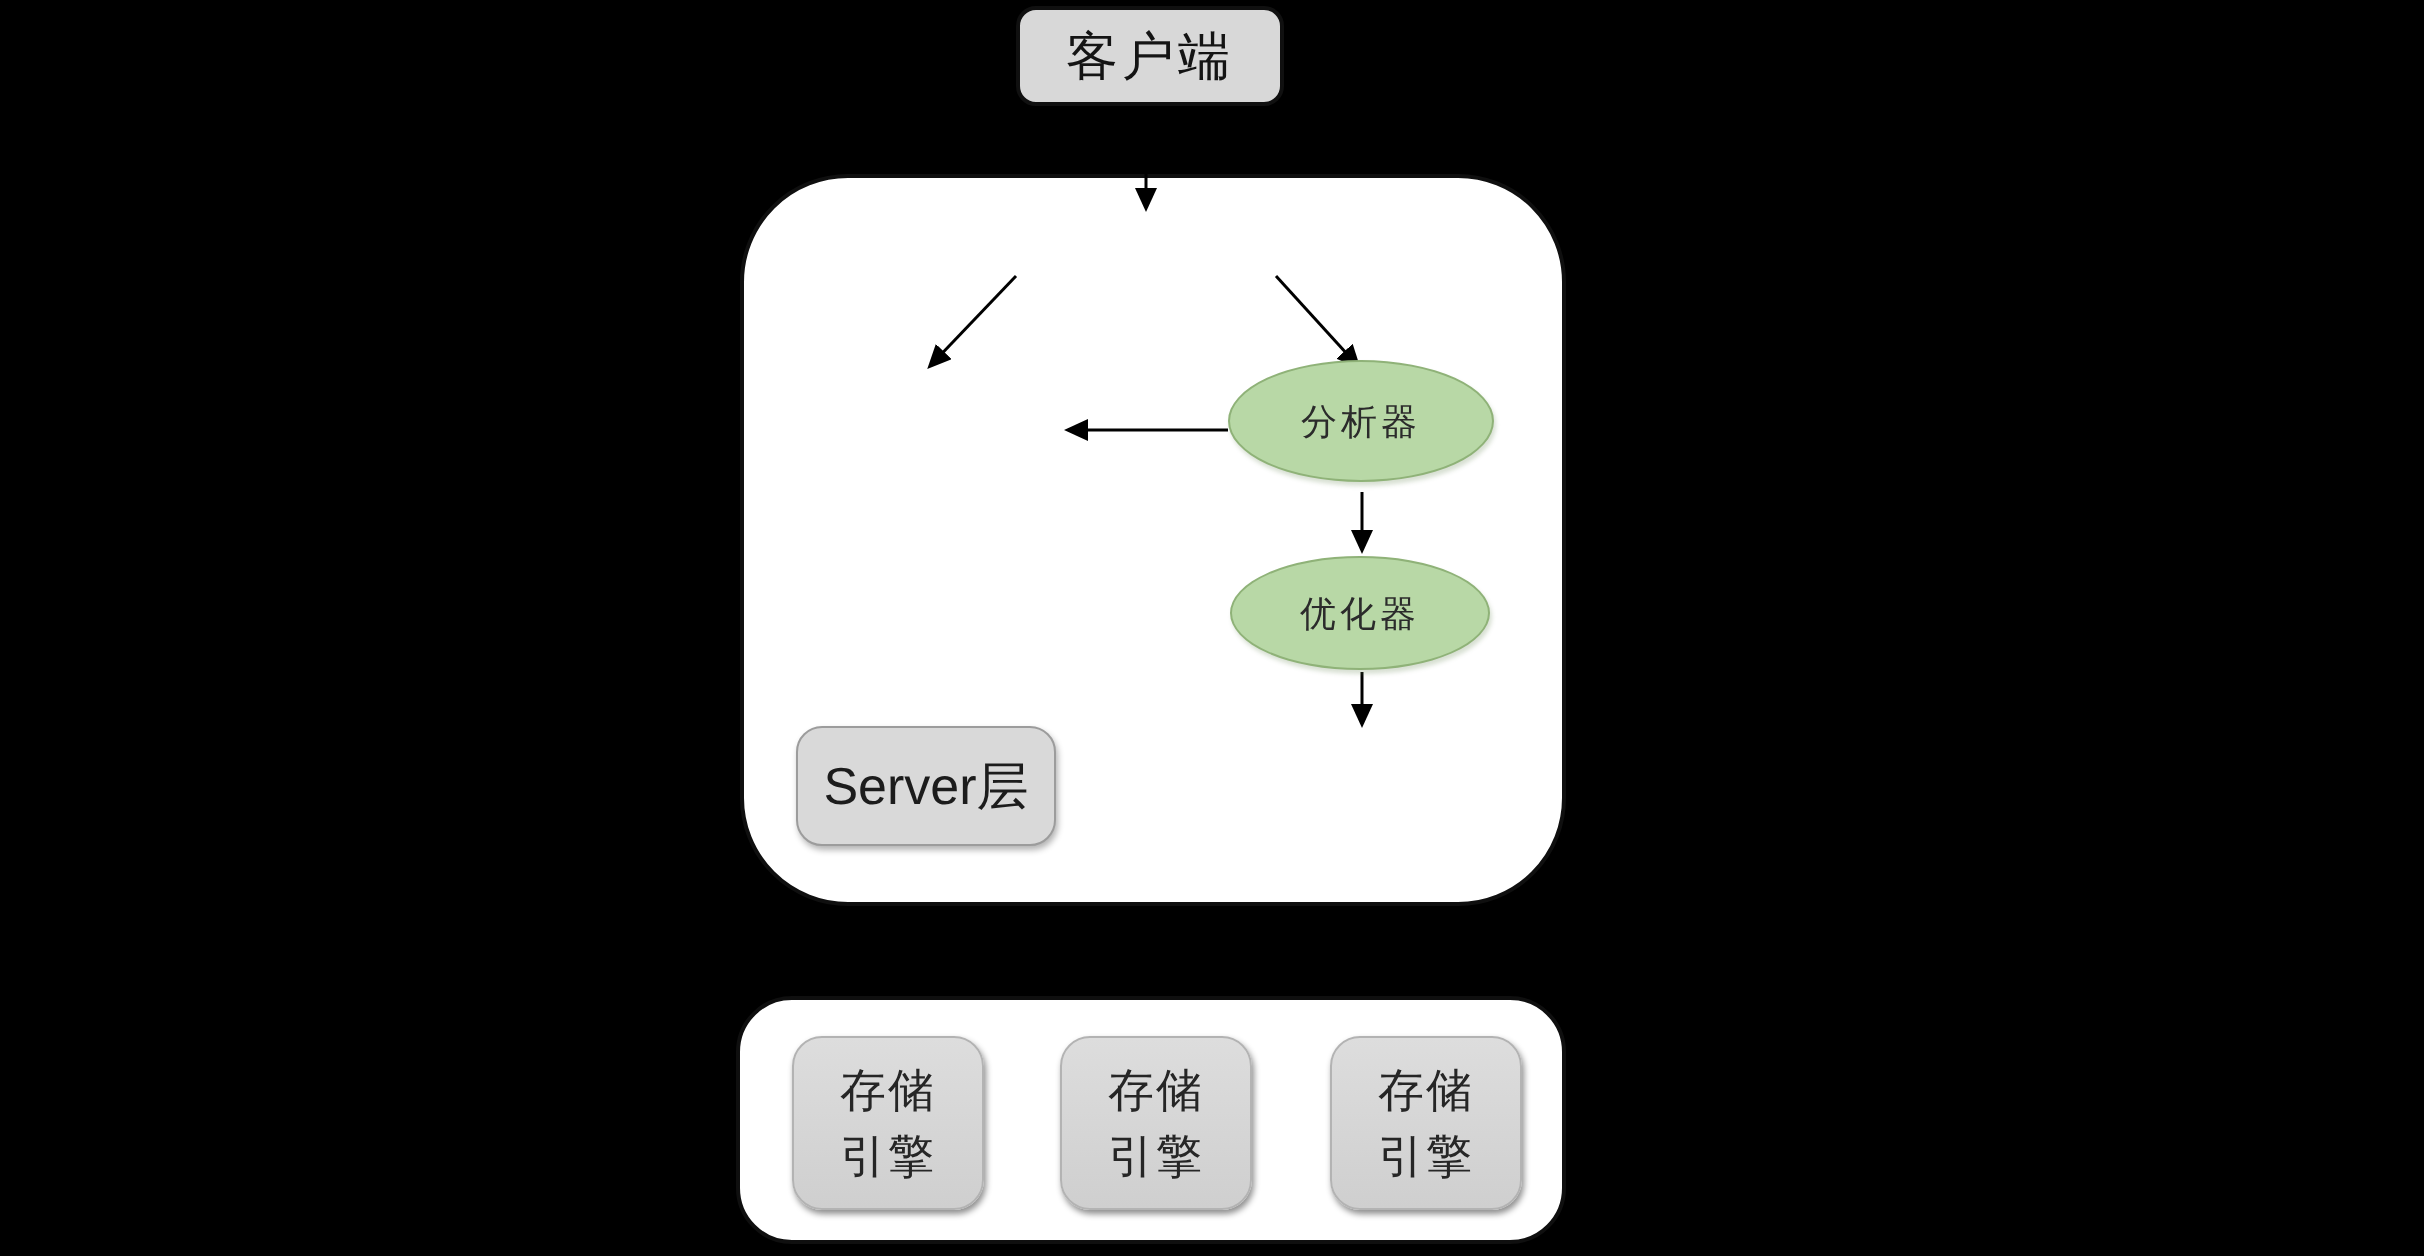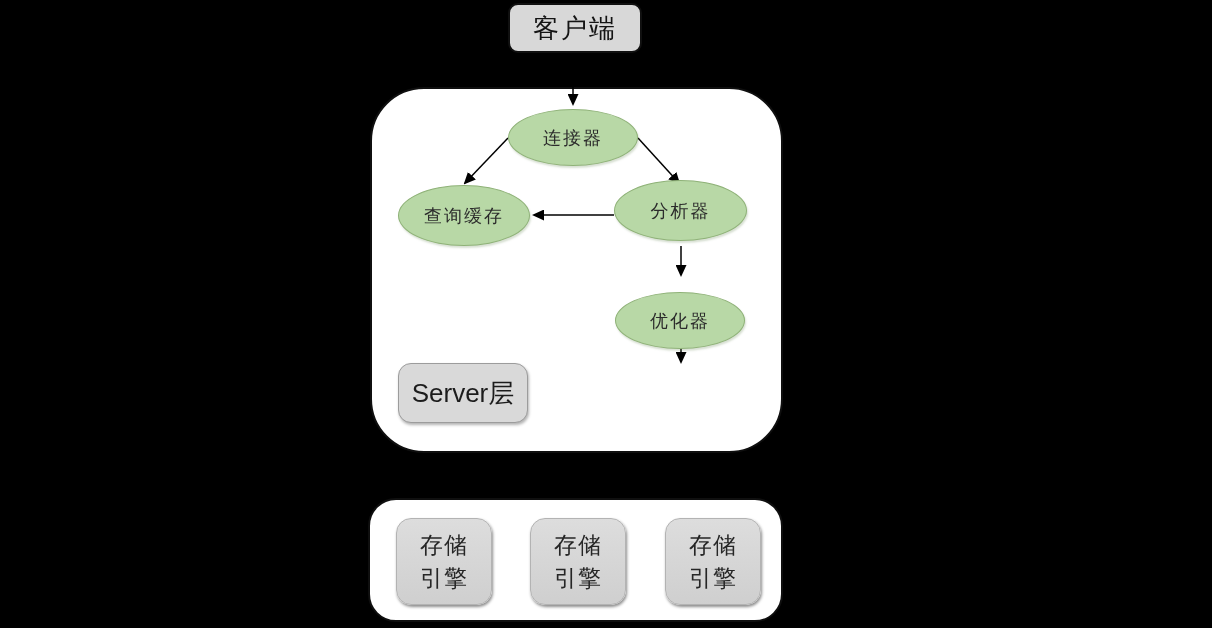--- a/index.html
+++ b/index.html
@@ -33,21 +33,21 @@
   .ellipse {
     background: #b8d8a6;
     border: 1px solid #8fb278;
     border-radius: 50%;
     font-size: 18px; letter-spacing: 2px; color: #2b2b2b;
     box-shadow: 1px 2px 2px rgba(100, 130, 80, 0.25);
   }
   .ellipse-connector   { left: 508px; top: 109px; width: 130px; height: 57px; }
   .ellipse-query-cache { left: 398px; top: 185px; width: 132px; height: 61px; }
   .ellipse-analyzer    { left: 614px; top: 180px; width: 133px; height: 61px; text-align: center; }
-  .ellipse-optimizer   { left: 615px; top: 292px; width: 130px; height: 57px; }
+  .ellipse-optimizer   { left: 615px; top: 278px; width: 130px; height: 57px; }
   .ellipse-executor    { left: 615px; top: 365px; width: 130px; height: 57px; }
   .client-box {
     left: 508px; top: 3px; width: 134px; height: 50px;
     background: #d8d8d8;
     border: 2px solid #101010; border-radius: 10px;
     font-size: 26px; letter-spacing: 2px; color: #141414;
     z-index: 2;
   }
   .server-label {
     left: 398px; top: 363px; width: 130px; height: 60px;
@@ -96,26 +96,20 @@
     <line x1="638" y1="138" x2="679" y2="183" stroke="#000" stroke-width="1.5" marker-end="url(#ah)"></line>
     <line x1="614" y1="215" x2="534" y2="215" stroke="#000" stroke-width="1.5" marker-end="url(#ah)"></line>
     <line x1="681" y1="246" x2="681" y2="275" stroke="#000" stroke-width="1.5" marker-end="url(#ah)"></line>
     <line x1="681" y1="336" x2="681" y2="362" stroke="#000" stroke-width="1.5" marker-end="url(#ah)"></line>
   </svg>
 
   <div class="node client-box">
     <span>客户端</span>
   </div>
 
-  <div class="node ellipse ellipse-connector">
-    <span>连接器</span>
-  </div>
-  <div class="node ellipse ellipse-query-cache">
-    <span>查询缓存</span>
-  </div>
   <div class="node ellipse ellipse-analyzer">
     <span>分析器</span>
   </div>
   <div class="node ellipse ellipse-optimizer">
     <span>优化器</span>
   </div>
 
   <div class="node server-label">
     <span>Server层</span>
   </div>

